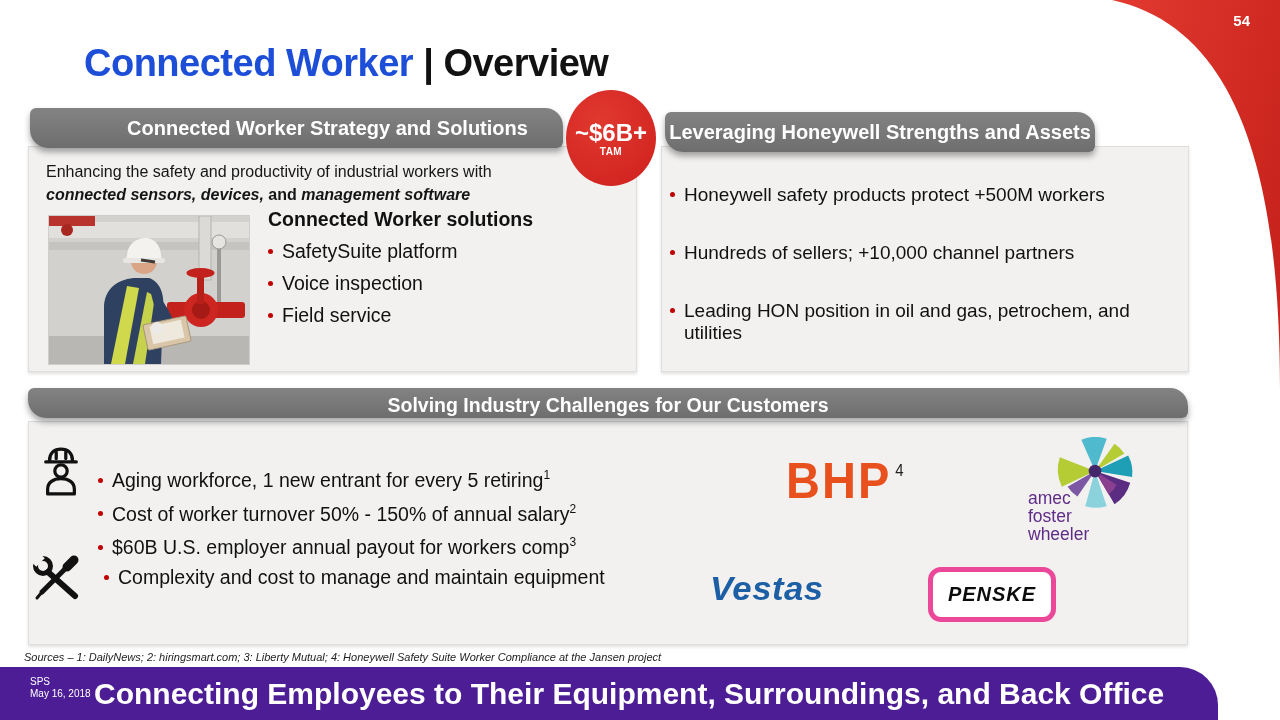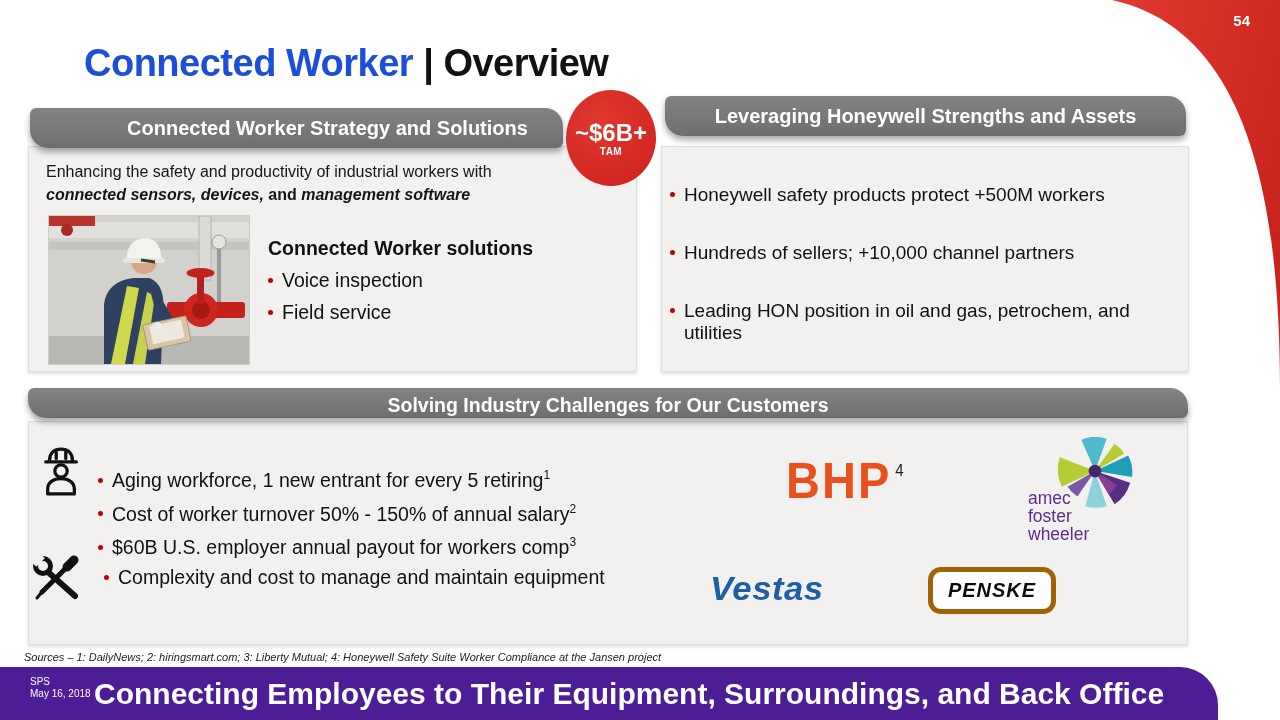--- a/index.html
+++ b/index.html
@@ -15,21 +15,21 @@
   .title .t-red{color:#1d4ed8;}
   .title .t-black{color:#121212;}
   
   .bar{
     position:absolute;height:40px;background:linear-gradient(#838383,#6e6e6e);
     border-radius:6px 18px 6px 18px;box-shadow:0 4px 6px rgba(0,0,0,.35);
     color:#fff;font-weight:bold;font-size:20px;text-align:center;line-height:40px;z-index:2;
     white-space:nowrap;
   }
   .bar-left{left:30px;top:108px;width:533px;padding-left:62px;box-sizing:border-box;}
-  .bar-right{left:665px;top:96px;width:521px;}
+  .bar-right{left:665px;top:112px;width:430px;}
   .bar-mid{left:28px;top:388px;width:1160px;height:30px;line-height:34px;font-size:19.5px;}
   
   .panel{
     position:absolute;background:#f2f1f0;border:1px solid #e0dedc;
     box-shadow:0 2px 3px rgba(0,0,0,.12);box-sizing:border-box;z-index:1;
   }
   .panel-left{left:28px;top:146px;width:609px;height:226px;}
   .panel-right{left:661px;top:146px;width:528px;height:226px;}
   .panel-bottom{left:28px;top:421px;width:1160px;height:224px;}
   
@@ -38,42 +38,42 @@
     background:radial-gradient(circle at 38% 32%,#e0382f,#cf201d);z-index:4;
     display:flex;flex-direction:column;align-items:center;justify-content:center;color:#fff;
   }
   .badge-value{font-size:24px;font-weight:bold;}
   .badge-label{font-size:10px;font-weight:bold;margin-top:-1px;letter-spacing:.5px;}
   
   .intro{position:absolute;left:46px;top:160px;width:540px;font-size:16px;line-height:23px;color:#151515;z-index:2;}
   .intro .em{font-weight:bold;font-style:italic;}
   .intro .bd{font-weight:bold;}
   .photo{position:absolute;left:48px;top:215px;width:200px;height:148px;border:1px solid #cfcecc;z-index:2;}
-  .solutions{position:absolute;left:268px;top:237px;z-index:2;}
+  .solutions{position:absolute;left:268px;top:208px;z-index:2;}
   .solutions-title{font-size:19.5px;font-weight:bold;margin-bottom:9px;}
   .bullet-row{display:flex;align-items:baseline;font-size:19.5px;margin-bottom:9px;}
   .dot{width:5px;height:5px;border-radius:50%;background:#c00000;flex:0 0 5px;margin-right:9px;position:relative;top:-4px;}
   
   .rp-bullets{position:absolute;left:670px;top:184px;width:515px;z-index:2;}
   .rp-bullets .bullet-row{margin-bottom:36px;font-size:19px;}
   
   .icon-box{position:absolute;z-index:2;}
   .challenge-list-1{position:absolute;left:98px;top:468px;z-index:2;}
   .challenge-list-1 .bullet-row{margin-bottom:10px;font-size:19.5px;}
   .challenge-list-2{position:absolute;left:104px;top:566px;z-index:2;font-size:19.5px;}
   sup.fn{font-size:12px;}
   
   .bhp{position:absolute;left:786px;top:453px;font-size:47px;font-weight:bold;color:#e8501e;letter-spacing:2px;z-index:2;transform:scaleY(1.05);}
   .bhp sup{font-size:15px;color:#222;font-weight:normal;position:relative;top:-4px;left:4px;}
   .amec-svg{position:absolute;left:1052px;top:437px;z-index:2;}
   .amec-text{position:absolute;left:1028px;top:489px;color:#5f2c87;font-size:17.5px;line-height:18px;z-index:2;}
   .vestas{position:absolute;left:710px;top:570px;font-size:33px;font-weight:bold;font-style:italic;color:#1c5fa5;letter-spacing:.5px;z-index:2;transform:scaleX(1.05);transform-origin:left;}
   .penske{
-    position:absolute;left:928px;top:567px;width:128px;height:47px;background:#fff;
-    border:5px solid #a16207;border-radius:13px;box-sizing:border-box;z-index:2;
+    position:absolute;left:928px;top:567px;width:128px;height:55px;background:#fff;
+    border:5px solid #ec4899;border-radius:13px;box-sizing:border-box;z-index:2;
     display:flex;align-items:center;justify-content:center;
   }
   .penske-text{font-size:20px;font-weight:bold;font-style:italic;color:#0c0c0c;letter-spacing:1px;}
   
   .sources{position:absolute;left:24px;top:651px;font-size:11px;font-style:italic;color:#222;z-index:2;}
   .footer{
     position:absolute;left:0;top:667px;width:1218px;height:53px;background:#4c1d95;
     border-top-right-radius:38px;z-index:2;
   }
   .footer-meta{position:absolute;left:30px;top:9px;color:#fff;font-size:10px;line-height:12px;}
@@ -144,20 +144,24 @@
     <path d="M100 70 C112 80 120 94 124 104 L112 116 Z" fill="#2e4160"></path>
     <rect x="96" y="104" width="44" height="26" rx="2" transform="rotate(-12 118 117)" fill="#d9c6a8" stroke="#a8977d"></rect>
     <rect x="102" y="107" width="32" height="18" transform="rotate(-12 118 116)" fill="#efe9dd"></rect>
     <circle cx="108" cy="112" r="6" fill="#eceae6"></circle>
   </svg>
 
   <div class="solutions">
     <div class="solutions-title">Connected Worker solutions</div>
     <div class="bullet-row">
         <span class="dot"></span>
+        <span>SafetySuite platform</span>
+      </div>
+    <div class="bullet-row">
+        <span class="dot"></span>
         <span>Voice inspection</span>
       </div>
     <div class="bullet-row">
         <span class="dot"></span>
         <span>Field service</span>
       </div>
   </div>
 
   <div class="rp-bullets">
     <div class="bullet-row">

